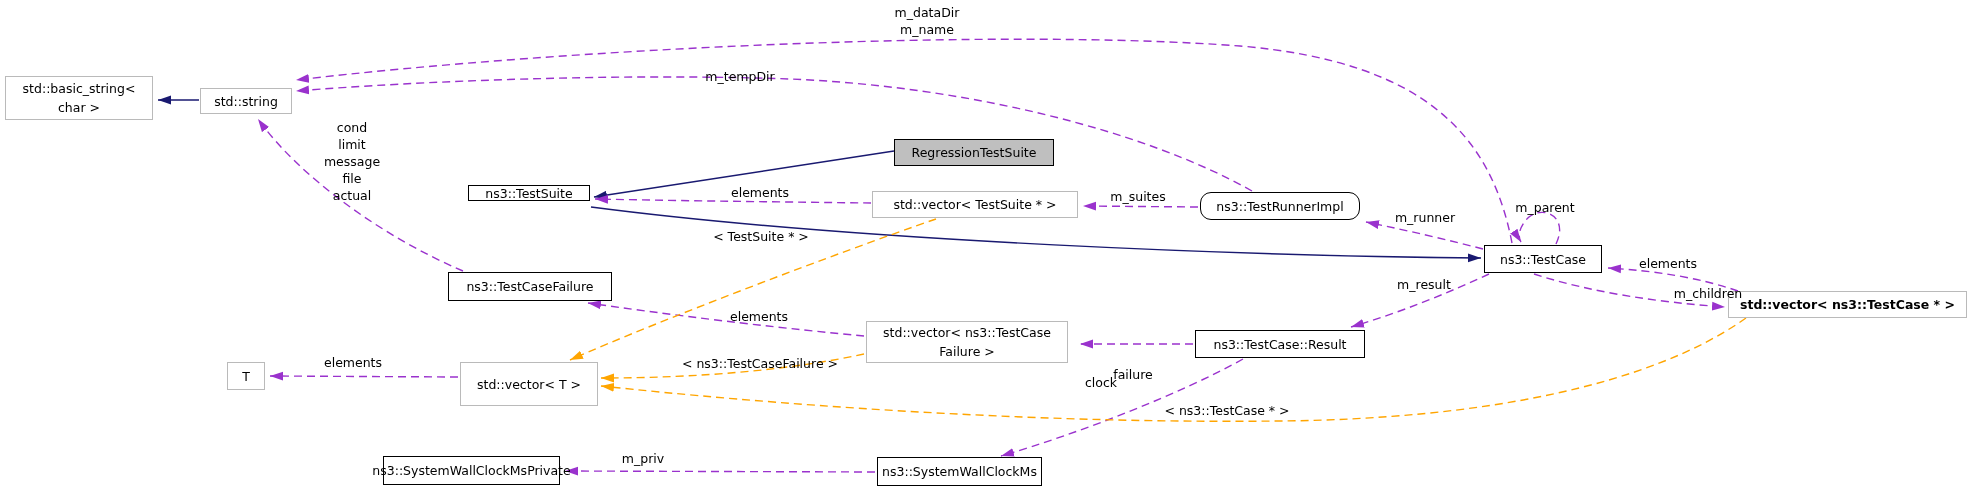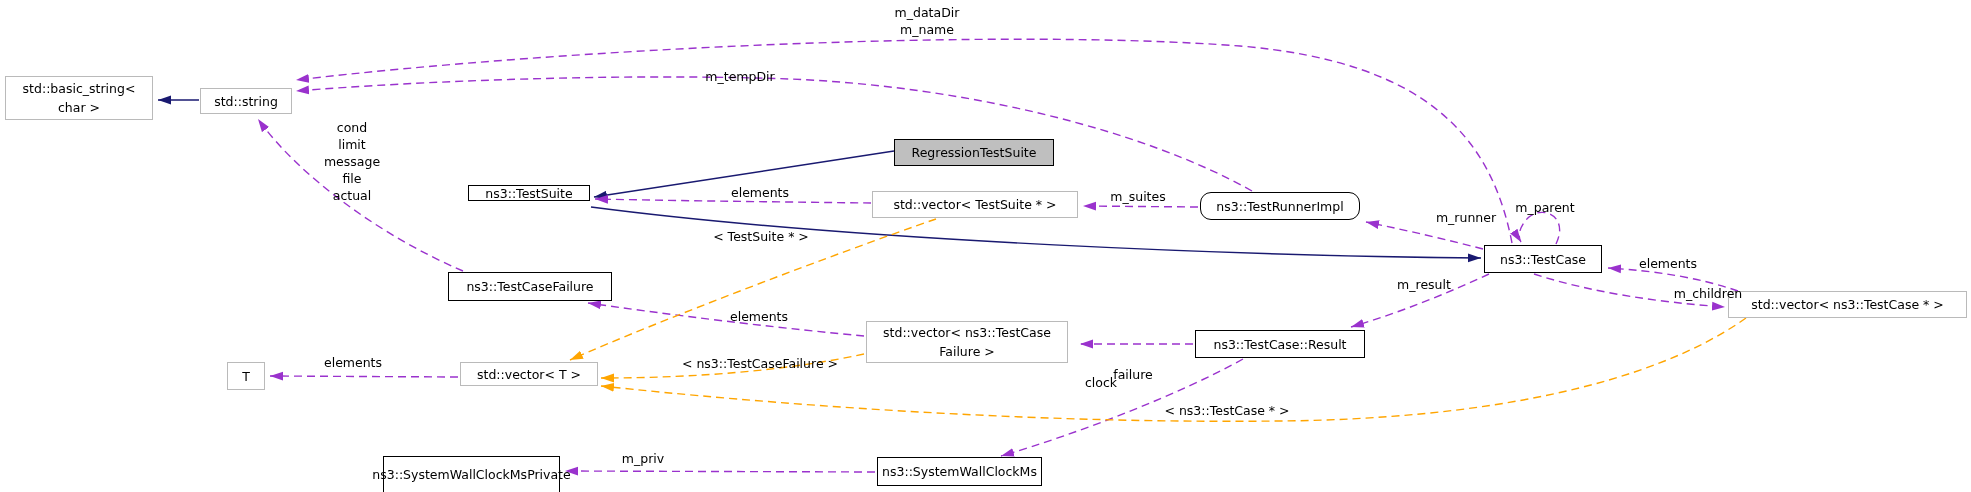--- a/index.html
+++ b/index.html
@@ -88,40 +88,40 @@
     </div>
     <div class="node current" style="left: 894px; top: 139px; width: 160px; height: 27px;">
       <div>RegressionTestSuite</div>
     </div>
     <div class="node documented" style="left: 1200px; top: 192px; width: 160px; height: 28px; border-radius: 11px;">
       <div>ns3::TestRunnerImpl</div>
     </div>
     <div class="node documented" style="left: 1484px; top: 245px; width: 118px; height: 28px;">
       <div>ns3::TestCase</div>
     </div>
-    <div class="node external" style="left: 1728px; top: 291px; width: 239px; height: 27px;">
+    <div class="node external" style="left: 1728px; top: 291px; width: 239px; height: 27px; font-weight: bold;">
       <div>std::vector&lt; ns3::TestCase * &gt;</div>
     </div>
     <div class="node documented" style="left: 448px; top: 272px; width: 164px; height: 29px;">
       <div>ns3::TestCaseFailure</div>
     </div>
     <div class="node external" style="left: 866px; top: 321px; width: 202px; height: 42px;">
       <div>std::vector&lt; ns3::TestCase</div>
       <div>Failure &gt;</div>
     </div>
     <div class="node documented" style="left: 1195px; top: 330px; width: 170px; height: 28px;">
       <div>ns3::TestCase::Result</div>
     </div>
     <div class="node external" style="left: 227px; top: 362px; width: 38px; height: 28px;">
       <div>T</div>
     </div>
-    <div class="node external" style="left: 460px; top: 362px; width: 138px; height: 24px;">
+    <div class="node external" style="left: 460px; top: 362px; width: 138px; height: 44px;">
       <div>std::vector&lt; T &gt;</div>
     </div>
-    <div class="node documented" style="left: 383px; top: 456px; width: 177px; height: 37px;">
+    <div class="node documented" style="left: 383px; top: 456px; width: 177px; height: 29px;">
       <div>ns3::SystemWallClockMsPrivate</div>
     </div>
     <div class="node documented" style="left: 877px; top: 457px; width: 165px; height: 29px;">
       <div>ns3::SystemWallClockMs</div>
     </div>
     <div class="edge-label" style="left: 927px; top: 4px;">
       <div>m_dataDir</div>
       <div>m_name</div>
     </div>
     <div class="edge-label" style="left: 740px; top: 68px;">
@@ -133,21 +133,21 @@
       <div>message</div>
       <div>file</div>
       <div>actual</div>
     </div>
     <div class="edge-label" style="left: 760px; top: 184px;">
       <div>elements</div>
     </div>
     <div class="edge-label" style="left: 1138px; top: 188px;">
       <div>m_suites</div>
     </div>
-    <div class="edge-label" style="left: 1425px; top: 209px; margin-left: 41px;">
+    <div class="edge-label" style="left: 1425px; top: 209px;">
       <div>m_runner</div>
     </div>
     <div class="edge-label" style="left: 1545px; top: 199px; text-align: center;">
       <div>m_parent</div>
     </div>
     <div class="edge-label" style="left: 1668px; top: 255px;">
       <div>elements</div>
     </div>
     <div class="edge-label" style="left: 1708px; top: 285px; text-align: right;">
       <div>m_children</div>

